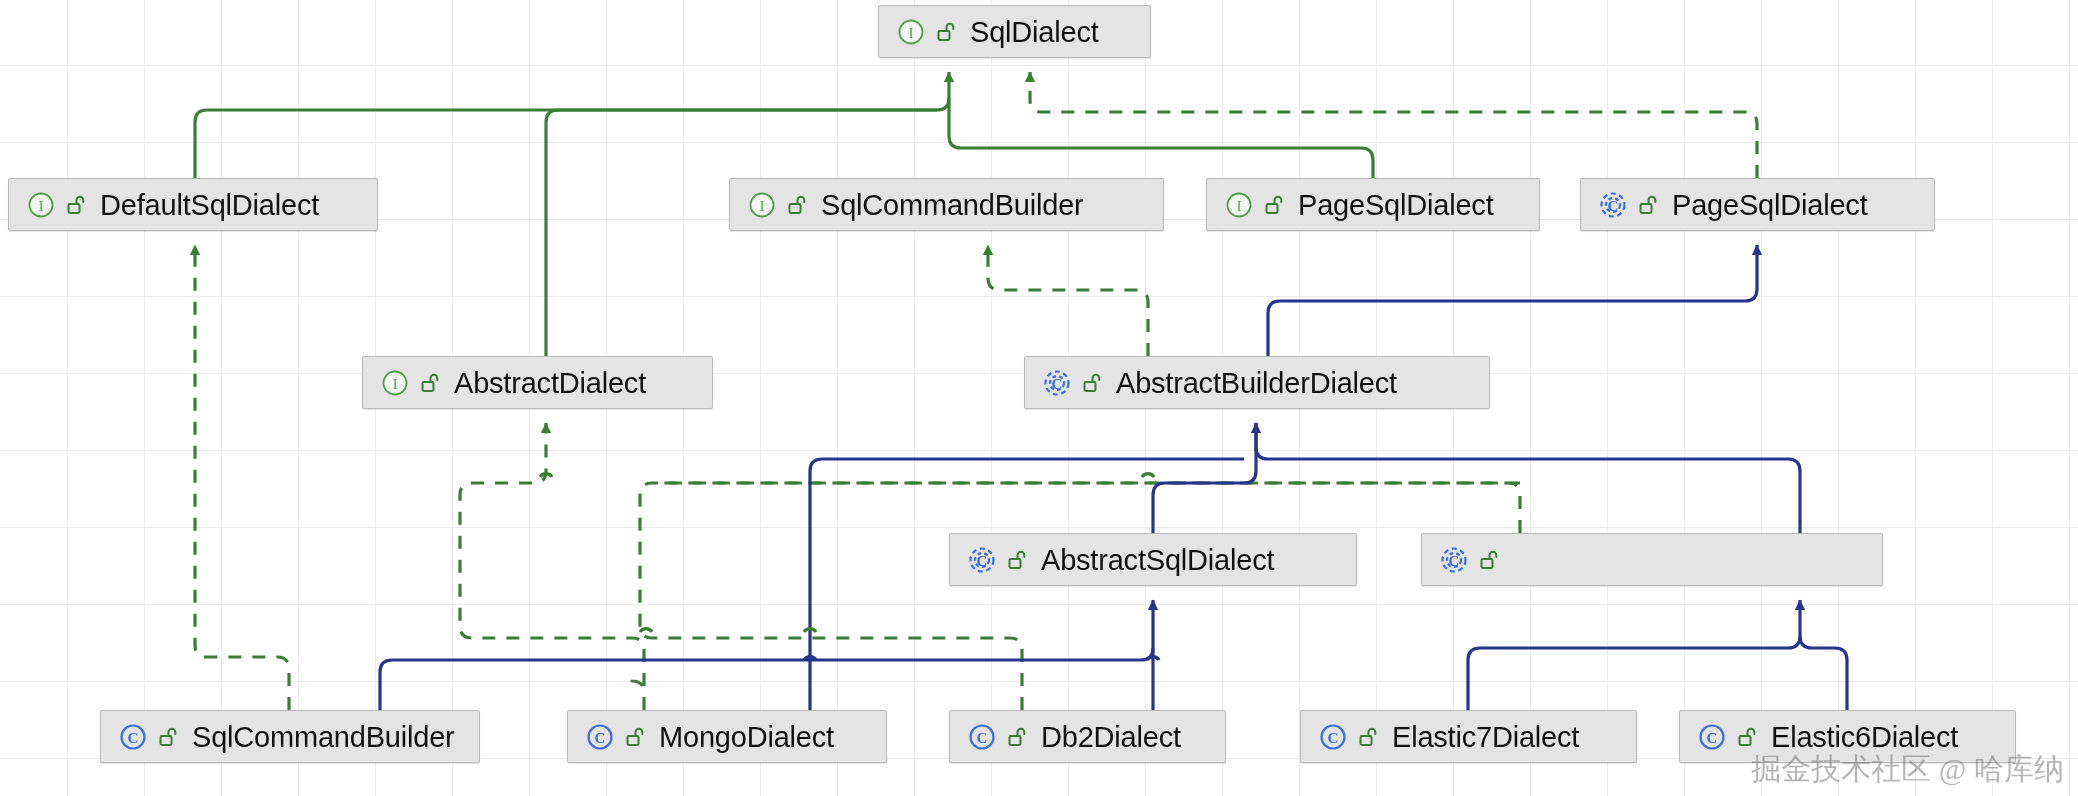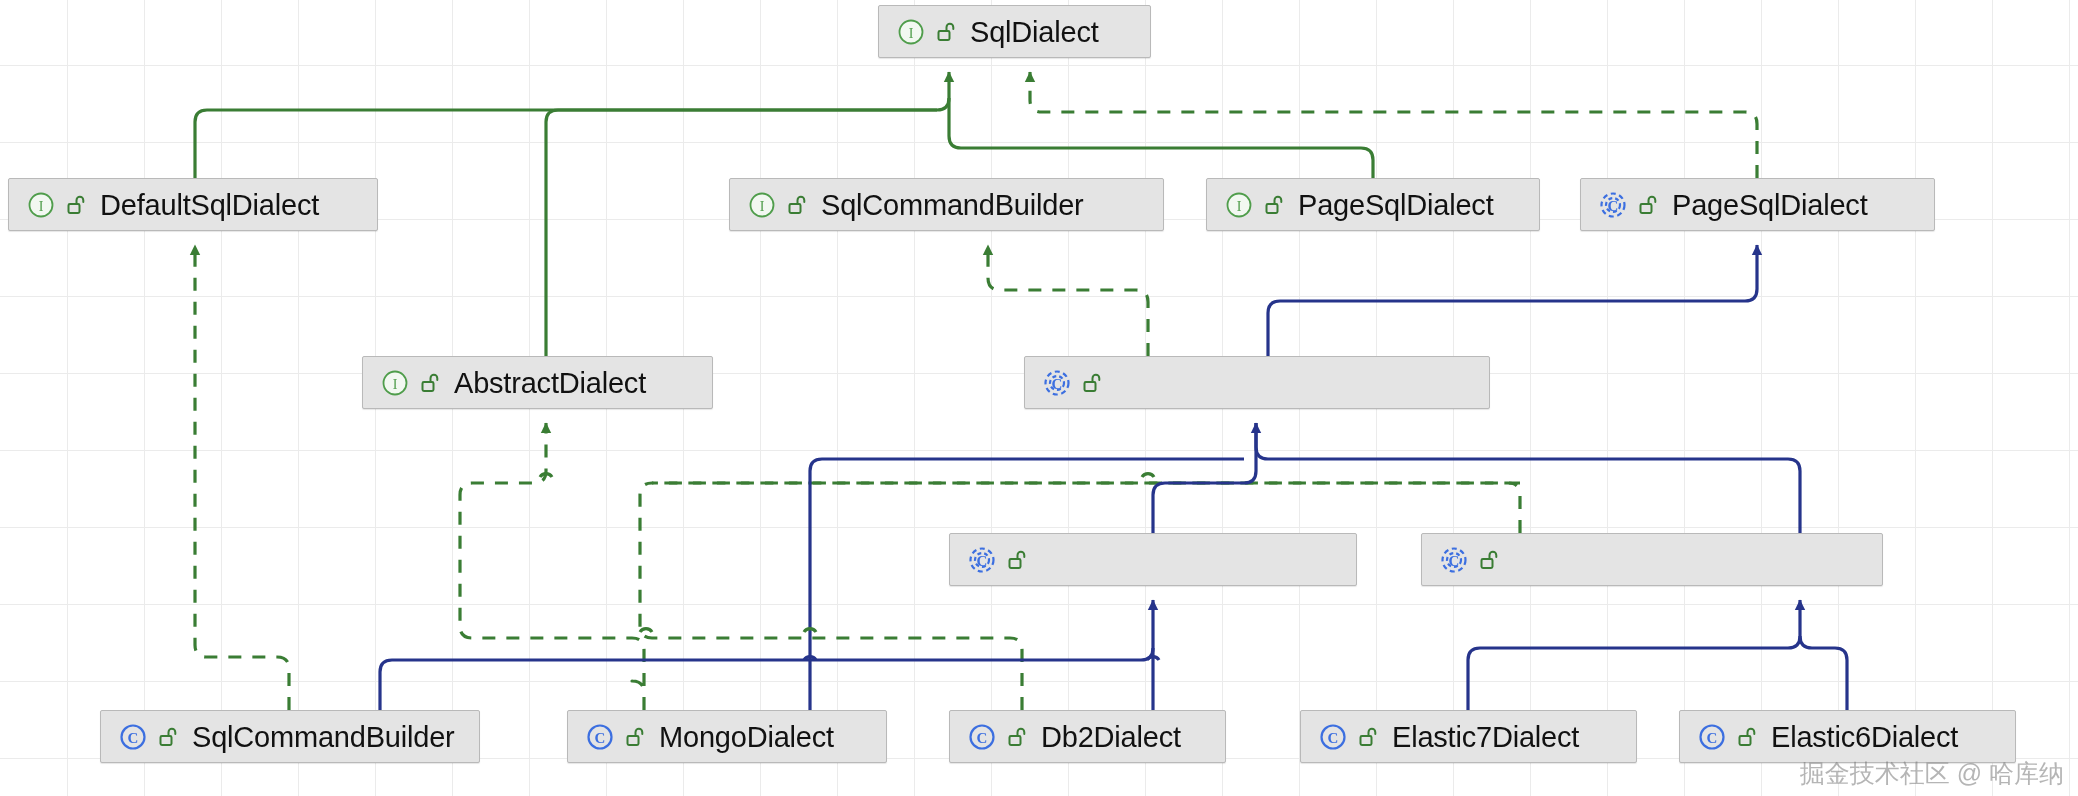--- a/index.html
+++ b/index.html
@@ -40,23 +40,23 @@
     font-size:29px;
     line-height:30px;
     color:#111111;
     letter-spacing:-0.2px;
     font-family:Liberation Sans, sans-serif;
   }
   .watermark{
     position:absolute;
     right:14px;
     bottom:6px;
-    font-size:25px;
+    font-size:30px;
     color:rgba(120,120,120,.55);
-    font-family:Liberation Sans, sans-serif;
+    font-family:Liberation Serif, serif;
     white-space:nowrap;
     pointer-events:none;
   }
 </style>
 </head>
 <body>
 
 <div id="canvas">
 
   <svg id="edges" viewBox="0 0 2078 796" xmlns="http://www.w3.org/2000/svg">
@@ -188,31 +188,33 @@
       <div class="node" style="left: 1024px; top: 356px; width: 466px;">
         <svg width="30" height="30" viewBox="0 0 30 30" class="kind-icon">
           <circle cx="15" cy="15" r="11.5" fill="none" stroke="#3c6fe0" stroke-width="2.2" stroke-dasharray="5 3.6"></circle>
           <circle cx="15" cy="15" r="7" fill="none" stroke="#3c6fe0" stroke-width="2.2" stroke-dasharray="4 3"></circle>
           <text x="15" y="20.5" text-anchor="middle" font-family="&quot;Liberation Serif&quot;, serif" font-size="15" font-weight="bold" fill="#3c6fe0">C</text>
         </svg>
         <svg width="20" height="22" viewBox="0 0 20 22" class="vis-icon">
           <rect x="1.5" y="10" width="11" height="9" rx="1.4" fill="none" stroke="#3a7d34" stroke-width="2"></rect>
           <path d="M9.5,10 L9.5,6.2 A3.4 3.4 0 0 1 16.3,6.2 L16.3,8" fill="none" stroke="#3a7d34" stroke-width="2" stroke-linecap="round"></path>
         </svg>
+        <span class="node-label">AbstractBuilderDialect</span>
       </div>
       <div class="node" style="left: 949px; top: 533px; width: 408px;">
         <svg width="30" height="30" viewBox="0 0 30 30" class="kind-icon">
           <circle cx="15" cy="15" r="11.5" fill="none" stroke="#3c6fe0" stroke-width="2.2" stroke-dasharray="5 3.6"></circle>
           <circle cx="15" cy="15" r="7" fill="none" stroke="#3c6fe0" stroke-width="2.2" stroke-dasharray="4 3"></circle>
           <text x="15" y="20.5" text-anchor="middle" font-family="&quot;Liberation Serif&quot;, serif" font-size="15" font-weight="bold" fill="#3c6fe0">C</text>
         </svg>
         <svg width="20" height="22" viewBox="0 0 20 22" class="vis-icon">
           <rect x="1.5" y="10" width="11" height="9" rx="1.4" fill="none" stroke="#3a7d34" stroke-width="2"></rect>
           <path d="M9.5,10 L9.5,6.2 A3.4 3.4 0 0 1 16.3,6.2 L16.3,8" fill="none" stroke="#3a7d34" stroke-width="2" stroke-linecap="round"></path>
         </svg>
+        <span class="node-label">AbstractSqlDialect</span>
       </div>
       <div class="node" style="left: 1421px; top: 533px; width: 462px;">
         <svg width="30" height="30" viewBox="0 0 30 30" class="kind-icon">
           <circle cx="15" cy="15" r="11.5" fill="none" stroke="#3c6fe0" stroke-width="2.2" stroke-dasharray="5 3.6"></circle>
           <circle cx="15" cy="15" r="7" fill="none" stroke="#3c6fe0" stroke-width="2.2" stroke-dasharray="4 3"></circle>
           <text x="15" y="20.5" text-anchor="middle" font-family="&quot;Liberation Serif&quot;, serif" font-size="15" font-weight="bold" fill="#3c6fe0">C</text>
         </svg>
         <svg width="20" height="22" viewBox="0 0 20 22" class="vis-icon">
           <rect x="1.5" y="10" width="11" height="9" rx="1.4" fill="none" stroke="#3a7d34" stroke-width="2"></rect>
           <path d="M9.5,10 L9.5,6.2 A3.4 3.4 0 0 1 16.3,6.2 L16.3,8" fill="none" stroke="#3a7d34" stroke-width="2" stroke-linecap="round"></path>

